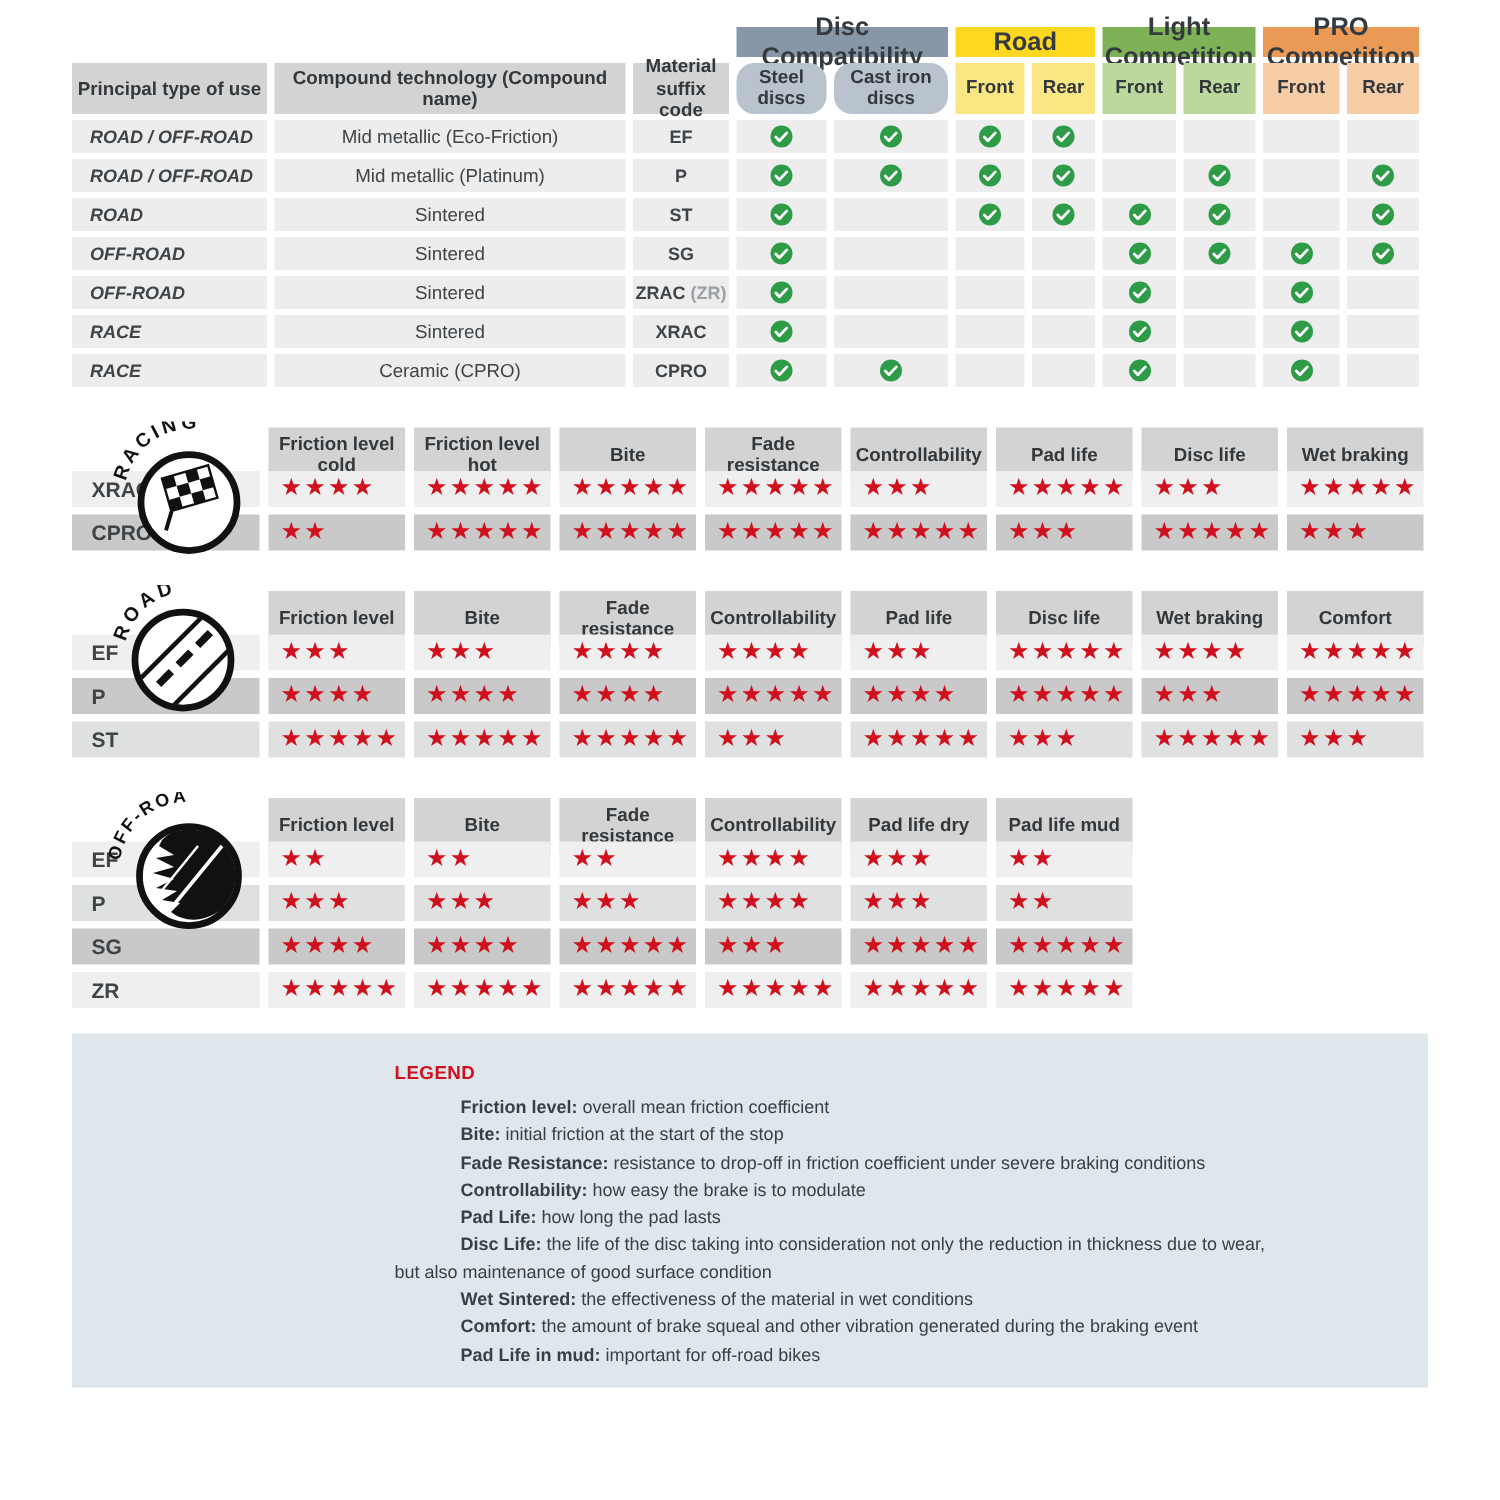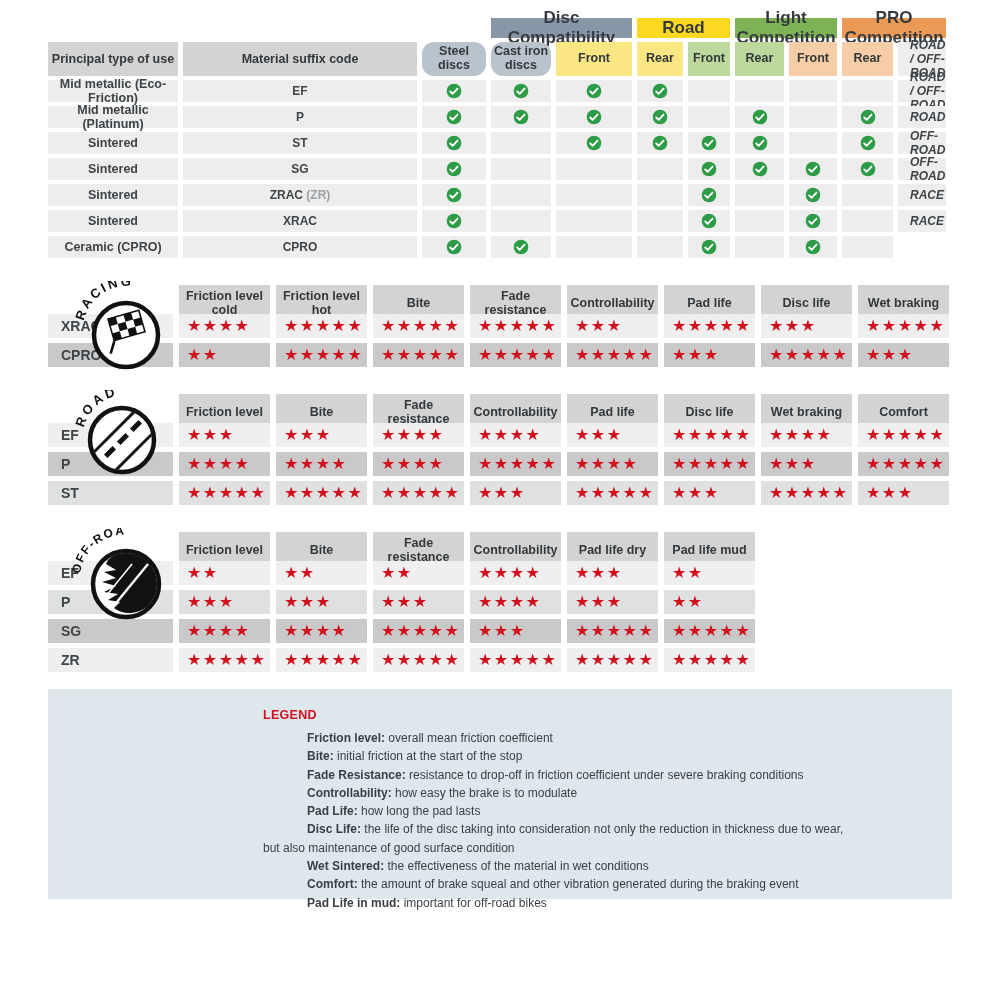--- a/index.html
+++ b/index.html
@@ -26,21 +26,21 @@
   .group-h.g2 { background:var(--green-header); }
   .group-h.g3 { background:var(--orange-header); }
   .col-h { background:var(--header-gray); font-size:12.5px; font-weight:bold; line-height:1.15; color:#33383c; }
   .sub-h { font-size:12.5px; font-weight:bold; line-height:1.1; color:#33383c; }
   .sub-h.s0 { background:var(--slate-sub);border-radius:12px; }
   .sub-h.s1 { background:var(--yellow-sub); }
   .sub-h.s2 { background:var(--green-sub); }
   .sub-h.s3 { background:var(--orange-sub); }
   .compat-grid .cell { background:#ededed; }
   .cell.use { font-size:12px; font-weight:bold; justify-content:flex-start; padding-left:12px; text-align:left;font-style:italic; }
-  .cell.compound { font-size:12.5px; font-weight:700; }
+  .cell.compound { font-size:12.5px; font-weight:400; }
   .cell.code { font-size:12px; font-weight:bold; }
   .code-note { color:#9aa0a5; font-weight:bold; }
   .check-icon svg { display:block; }
 
   
   .rating-section { position:relative; }
   #section-racing  { margin-top:14px; }
   #section-road    { margin-top:15px; }
   #section-offroad { margin-top:17px; }
   .section-icon { position:absolute; left:24px; top:-4px; }
@@ -62,21 +62,21 @@
   .cell.stars {
     color:var(--star-red); font-size:16px; letter-spacing:1.5px;
     padding-left:8px; line-height:1; overflow:hidden; white-space:nowrap;
   }
   .tone-light { background:var(--row-light); }
   .tone-mid   { background:var(--row-mid); }
   .tone-dark  { background:var(--row-dark); }
 
   
   .legend {
-    margin-top:17px; height:210px; width:904px;
+    margin-top:17px; height:236px; width:904px;
     background:var(--legend-bg);
     padding:19px 30px 0 215px;
   }
   .legend-title { color:var(--star-red); font-weight:bold; font-size:12.5px; margin-bottom:7px; letter-spacing:0.3px; }
   .legend-line { font-size:12px; line-height:18.3px; color:#3a3f44; }
   .legend-line .term { font-weight:bold;padding-left:44px; }
 
   svg text { font-family:"Liberation Sans", sans-serif; }
 </style>
 </head>
@@ -85,20 +85,21 @@
 <div class="page">
 
   <section>
     <div class="compat-grid" id="compat-grid">
         <div style="grid-column: 1 / span 3;"></div>
         <div class="group-h g0" style="grid-column: 4 / span 2;">Disc Compatibility</div>
         <div class="group-h g1" style="grid-column: 6 / span 2;">Road</div>
         <div class="group-h g2" style="grid-column: 8 / span 2;">Light Competition</div>
         <div class="group-h g3" style="grid-column: 10 / span 2;">PRO Competition</div>
         <div class="col-h">Principal type of use</div>
+        <div class="col-h">Compound technology (Compound name)</div>
         <div class="col-h">Material suffix code</div>
         <div class="sub-h s0">Steel discs</div>
         <div class="sub-h s0">Cast iron discs</div>
         <div class="sub-h s1">Front</div>
         <div class="sub-h s1">Rear</div>
         <div class="sub-h s2">Front</div>
         <div class="sub-h s2">Rear</div>
         <div class="sub-h s3">Front</div>
         <div class="sub-h s3">Rear</div>
         <div class="cell use">ROAD / OFF-ROAD</div>

